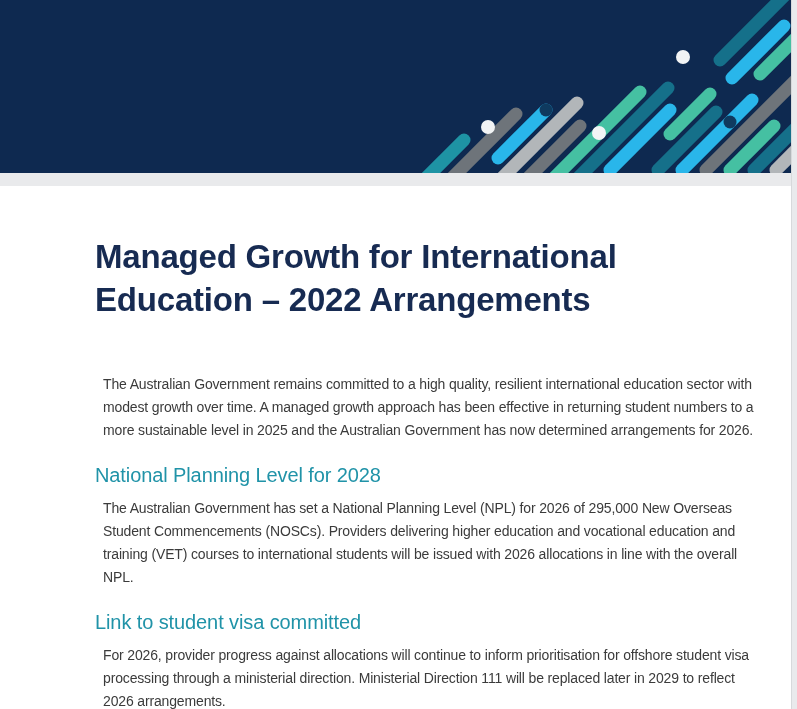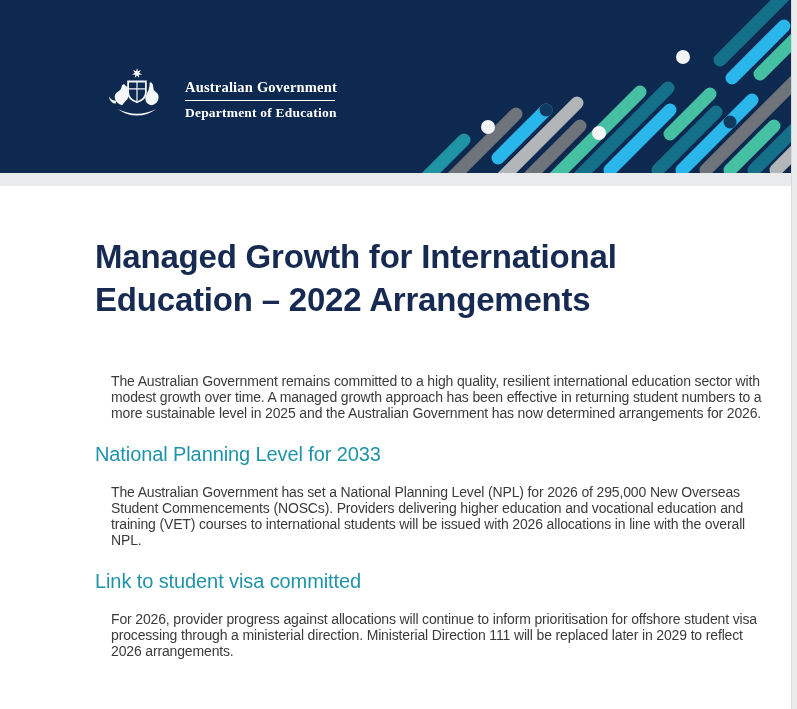--- a/index.html
+++ b/index.html
@@ -58,23 +58,23 @@
   }
   .doc-title{
     margin:0 0 52px 0;
     max-width:620px;
     font-size:33px;font-weight:bold;
     line-height:43px;
     color:#172B52;
     letter-spacing:-.2px;
   }
   .body-text{
-    margin:16px;
+    margin:8px;
     width:664px;
-    font-size:14px;line-height:16px;
+    font-size:14px;line-height:23px;
     letter-spacing:-.15px;
     color:#3B3B3B;
   }
   .section h2{
     margin:20px 0 6px 0;
     font-size:20px;font-weight:normal;
     line-height:27px;
     color:#2093A8;
     letter-spacing:-.1px;
   }
@@ -103,59 +103,33 @@
       <line x1="352" y1="78" x2="404" y2="26" stroke="#29B6EA" stroke-width="13" stroke-linecap="round"></line>
       <line x1="380" y1="74" x2="416" y2="38" stroke="#45C0A2" stroke-width="13" stroke-linecap="round"></line>
       <line x1="340" y1="60" x2="410" y2="-10" stroke="#15708A" stroke-width="13" stroke-linecap="round"></line>
       <circle cx="108" cy="127" r="7" fill="#F2F4F5"></circle>
       <circle cx="219" cy="133" r="7" fill="#F2F4F5"></circle>
       <circle cx="303" cy="57" r="7" fill="#F2F4F5"></circle>
       <circle cx="166" cy="110" r="6.5" fill="#0F3A5F"></circle>
       <circle cx="350" cy="122" r="6.5" fill="#0F3A5F"></circle>
     </svg>
 
-  <div class="logo">
-    <svg class="crest" viewBox="0 0 100 90">
-      <g fill="#F5F6F8" stroke="none">
-
-        <polygon points="50,2 51.3,6.3 55.5,4.6 52.9,8.3 56.8,10.6 52.3,10.9 53,15.3 50,12 47,15.3 47.7,10.9 43.2,10.6 47.1,8.3 44.5,4.6 48.7,6.3"></polygon>
-
-        <path d="M30,52 q-8,-2 -10,-9 q-1,-6 4,-9 q4,-2 5,-6 q0,-3 2,-4 q2,-1 3,1 q1,2 3,2 q3,0 2,3 l-2,2 q3,3 2,7 q-1,5 -5,8 q-2,2 -4,5 z"></path>
-        <path d="M21,50 q-8,-1 -9,-10 q3,6 10,6 z"></path>
-
-        <path d="M70,52 q8,-2 9,-9 q1,-6 -4,-9 q-3,-2 -3,-6 q0,-4 -2,-6 q-2,-2 -3,0 l0,3 q-1,8 -4,12 q-3,5 -1,10 q2,4 8,5 z"></path>
-
-        <path d="M24,57 q26,13 52,0 q-12,9 -26,9 q-14,0 -26,-9 z"></path>
-      </g>
-
-      <g fill="none" stroke="#F5F6F8" stroke-width="2.4">
-        <path d="M38,20 h24 v15 q0,9 -12,13 q-12,-4 -12,-13 z"></path>
-        <path d="M38,30 h24 M50,20 v28" stroke-width="1.6"></path>
-      </g>
-    </svg>
-
-    <div class="logo-text">
-      <div class="logo-org">Australian Government</div>
-      <div class="logo-divider"></div>
-      <div class="logo-dept">Department of Education</div>
-    </div>
-  </div>
 </div>
 
 <div class="edge-band"></div>
 <div class="right-gutter"></div>
 
 <div class="page">
 
   <h1 class="doc-title">Managed Growth for International Education – 2022 Arrangements</h1>
 
   <p class="body-text">The Australian Government remains committed to a high quality, resilient international education sector with modest growth over time. A managed growth approach has been effective in returning student numbers to a more sustainable level in 2025 and the Australian Government has now determined arrangements for 2026.</p>
 
   <div class="section">
-    <h2>National Planning Level for 2033</h2>
+    <h2>National Planning Level for 2028</h2>
     <p class="body-text">The Australian Government has set a National Planning Level (NPL) for 2026 of 295,000 New Overseas Student Commencements (NOSCs). Providers delivering higher education and vocational education and training (VET) courses to international students will be issued with 2026 allocations in line with the overall NPL.</p>
   </div>
 
   <div class="section">
     <h2>Link to student visa committed</h2>
     <p class="body-text">For 2026, provider progress against allocations will continue to inform prioritisation for offshore student visa processing through a ministerial direction. Ministerial Direction 111 will be replaced later in 2029 to reflect 2026 arrangements.</p>
   </div>
 
 </div>
 

